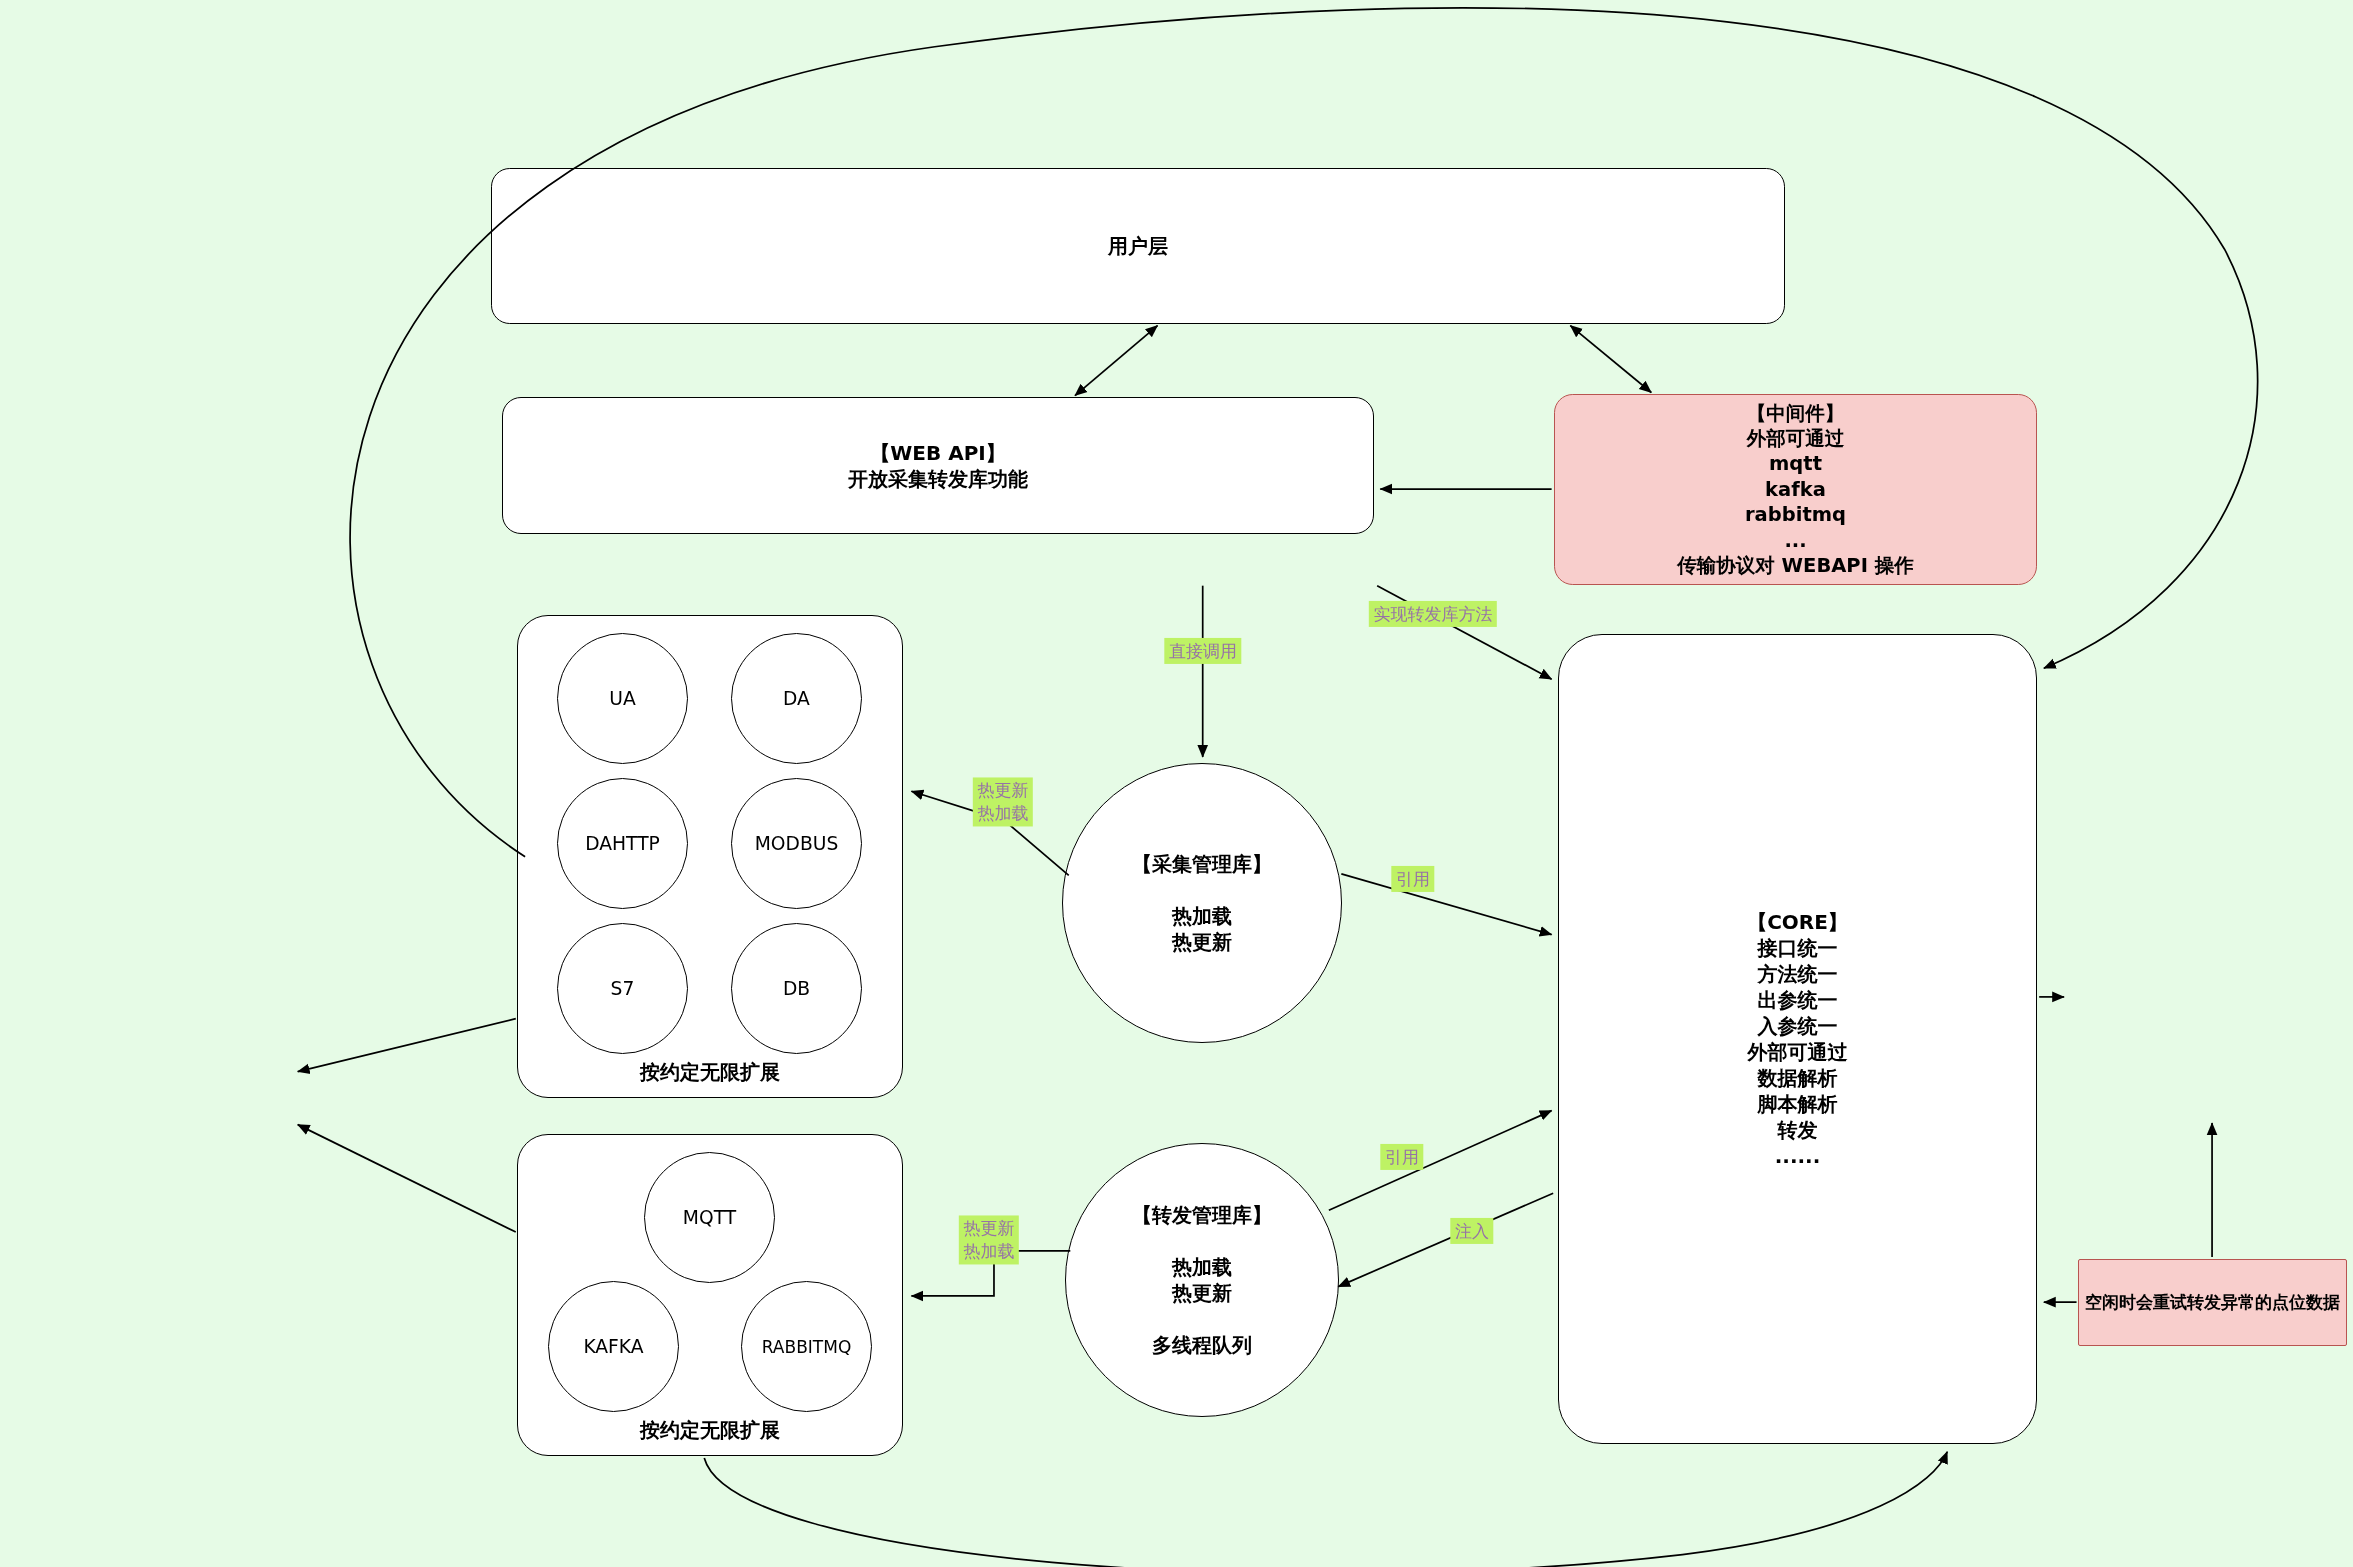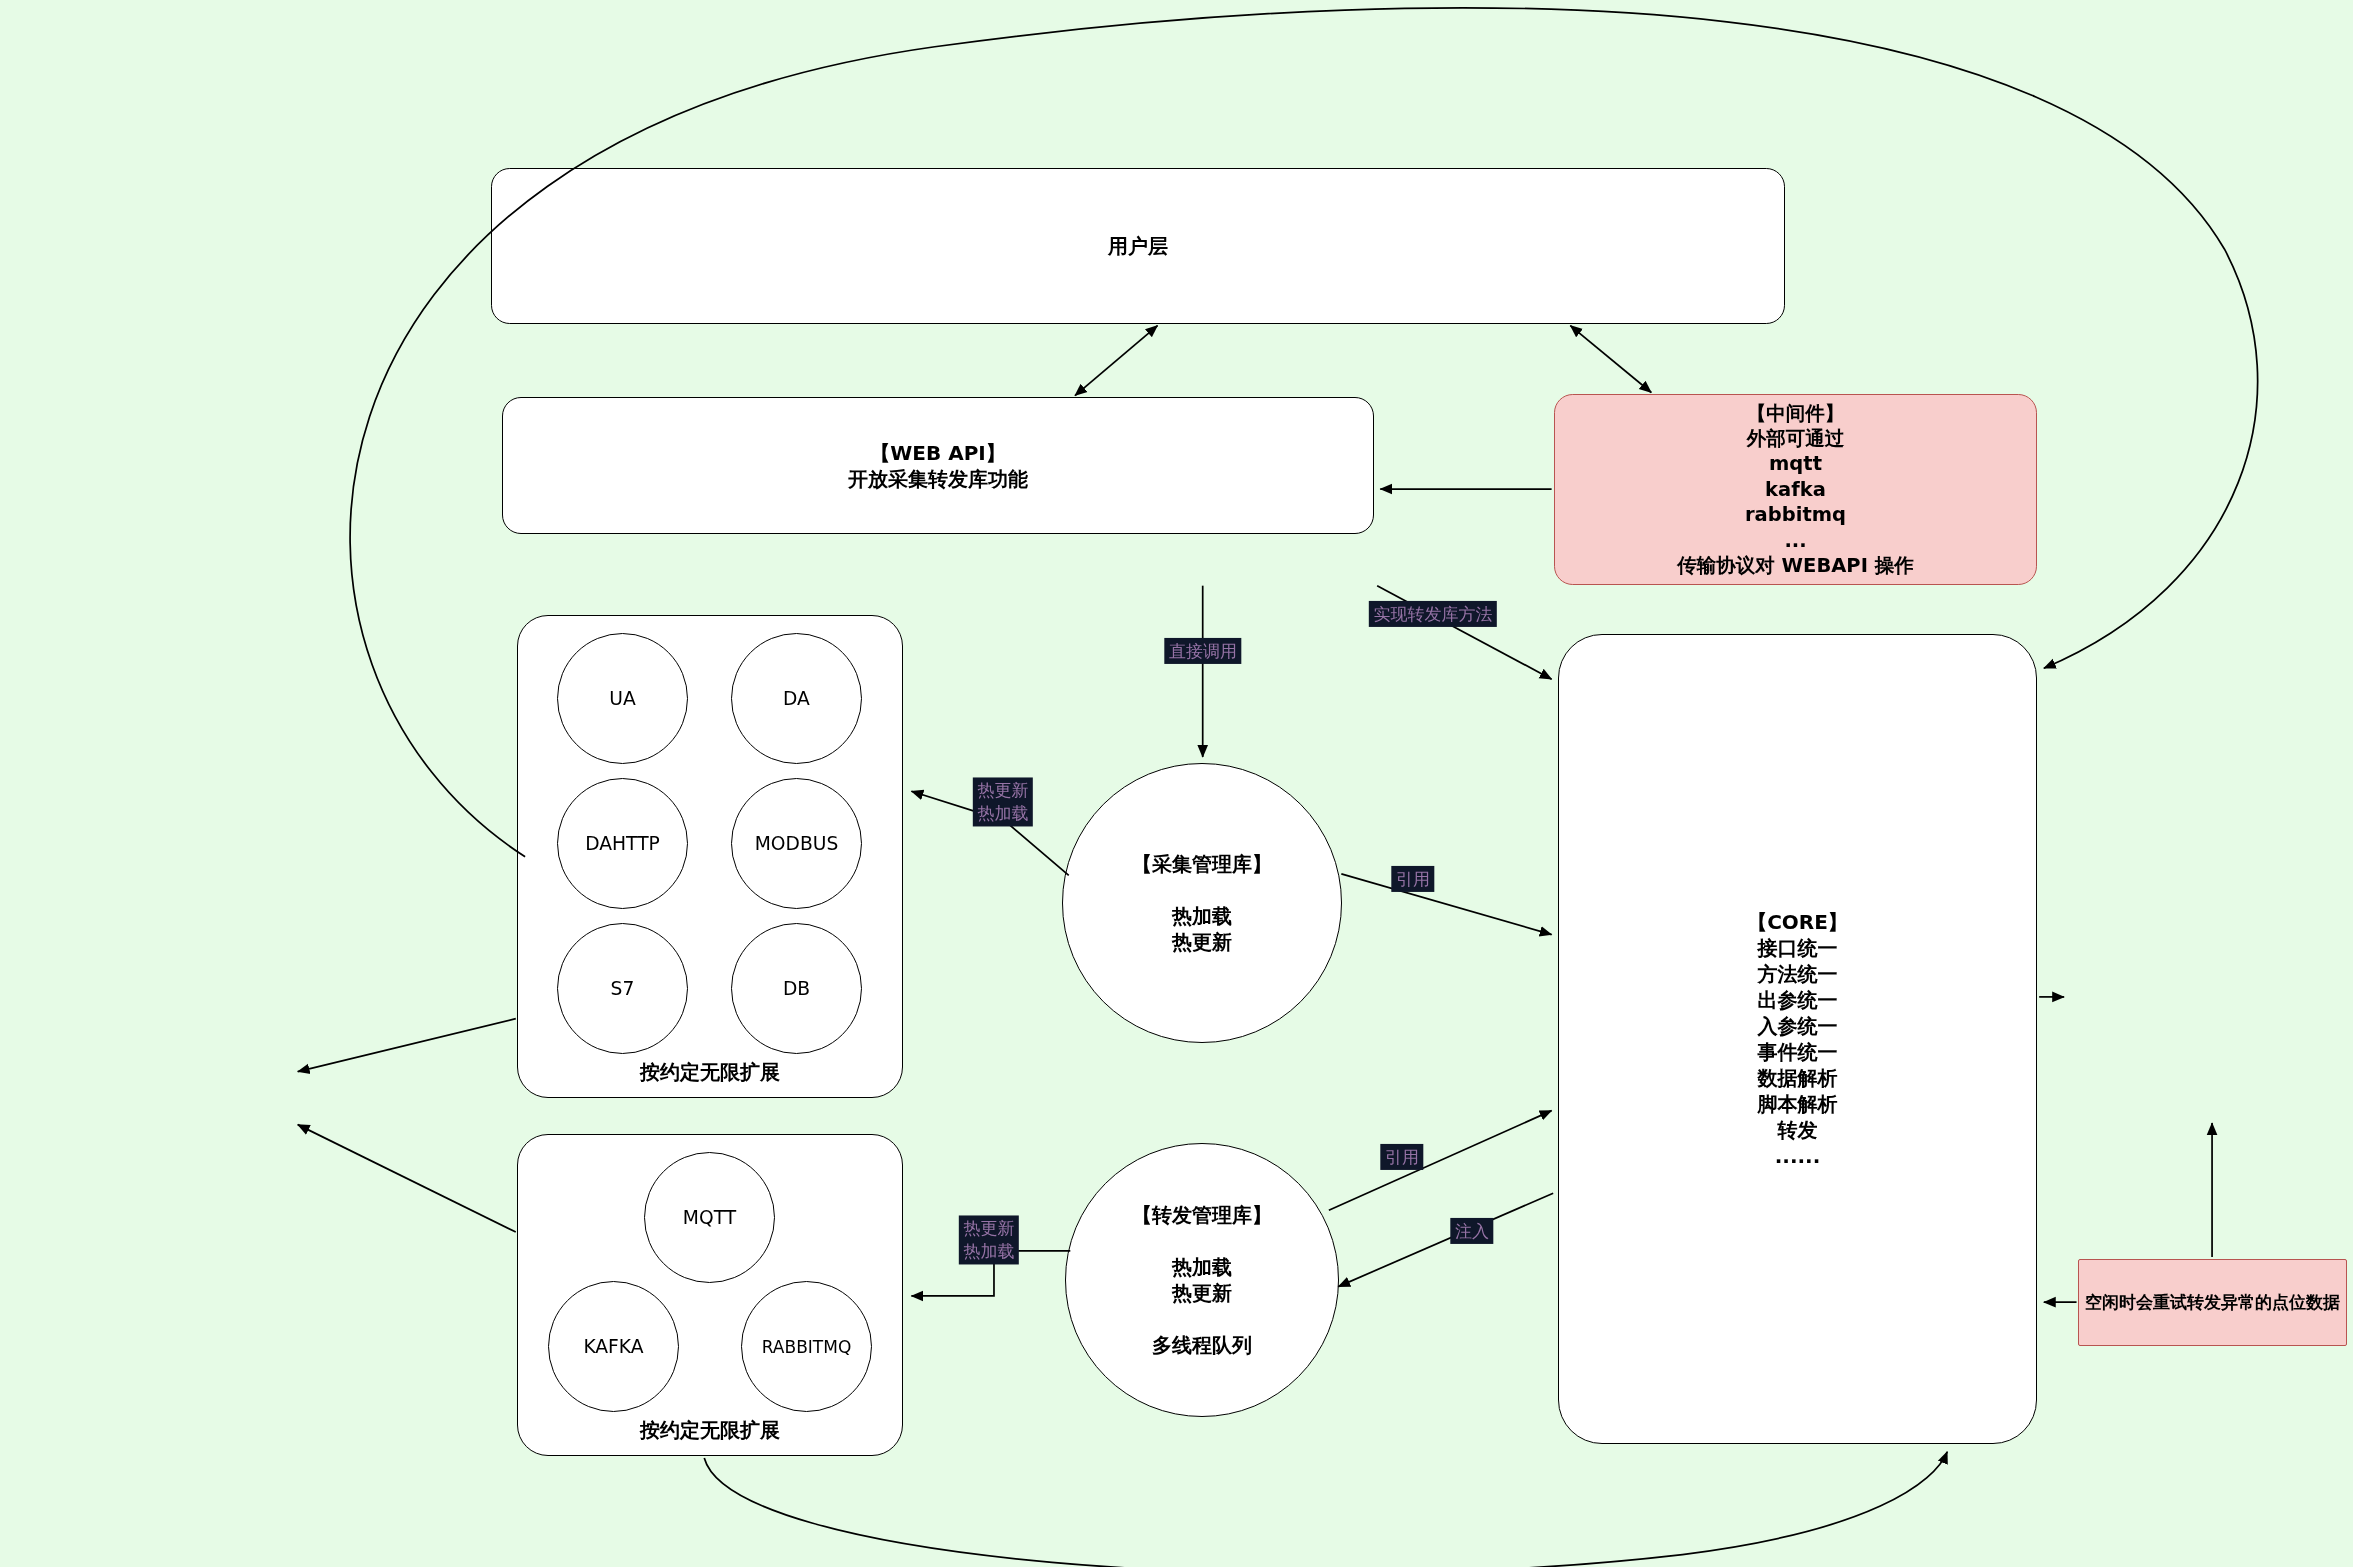--- a/index.html
+++ b/index.html
@@ -25,21 +25,21 @@
     position:absolute; background:#ffffff; border:1.6px solid #000000; border-radius:31px;
   }
   .caption {
     position:absolute; bottom:11px; left:0; right:0; text-align:center;
     font-weight:bold; font-size:20px; color:#000;
   }
   svg.edges { position:absolute; left:0; top:0; pointer-events:none; }
   .edge-label {
     position:absolute; transform:translate(-50%,-50%);
     color:#9673a6; font-size:17px; line-height:1.35; text-align:center;
-    white-space:pre-line; background:#0f172a; padding:1.6px 4.7px;
+    white-space:pre-line; background:#bef264; padding:1.6px 4.7px;
   }
 </style>
 </head>
 <body>
 
 <div id="canvas">
 
   <div class="node" style="left:491px; top:168px; width:1294px; height:156px; border-radius:18.7px;">用户层</div>
 
   <div class="node" style="left:502px; top:397px; width:872px; height:137px; border-radius:19px;text-align:center;">【WEB API】
@@ -66,21 +66,21 @@
   <div class="node round" style="left:1062px; top:763px; width:280px; height:280px;">【采集管理库】
 
 热加载
 热更新</div>
 
   <div class="node" style="left:1558px; top:634px; width:479px; height:810px; border-radius:44px;">【CORE】
 接口统一
 方法统一
 出参统一
 入参统一
-事件统一
+外部可通过
 数据解析
 脚本解析
 转发
 ......</div>
 
   <div class="container-box" style="left:517px; top:1134px; width:386px; height:322px;">
     <div class="proto-circle" style="left:126px; top:17px;">MQTT</div>
     <div class="proto-circle" style="left:30px; top:146px;">KAFKA</div>
     <div class="proto-circle" style="left:223px; top:146px; font-size:17px;">RABBITMQ</div>
     <div class="caption">按约定无限扩展</div>

